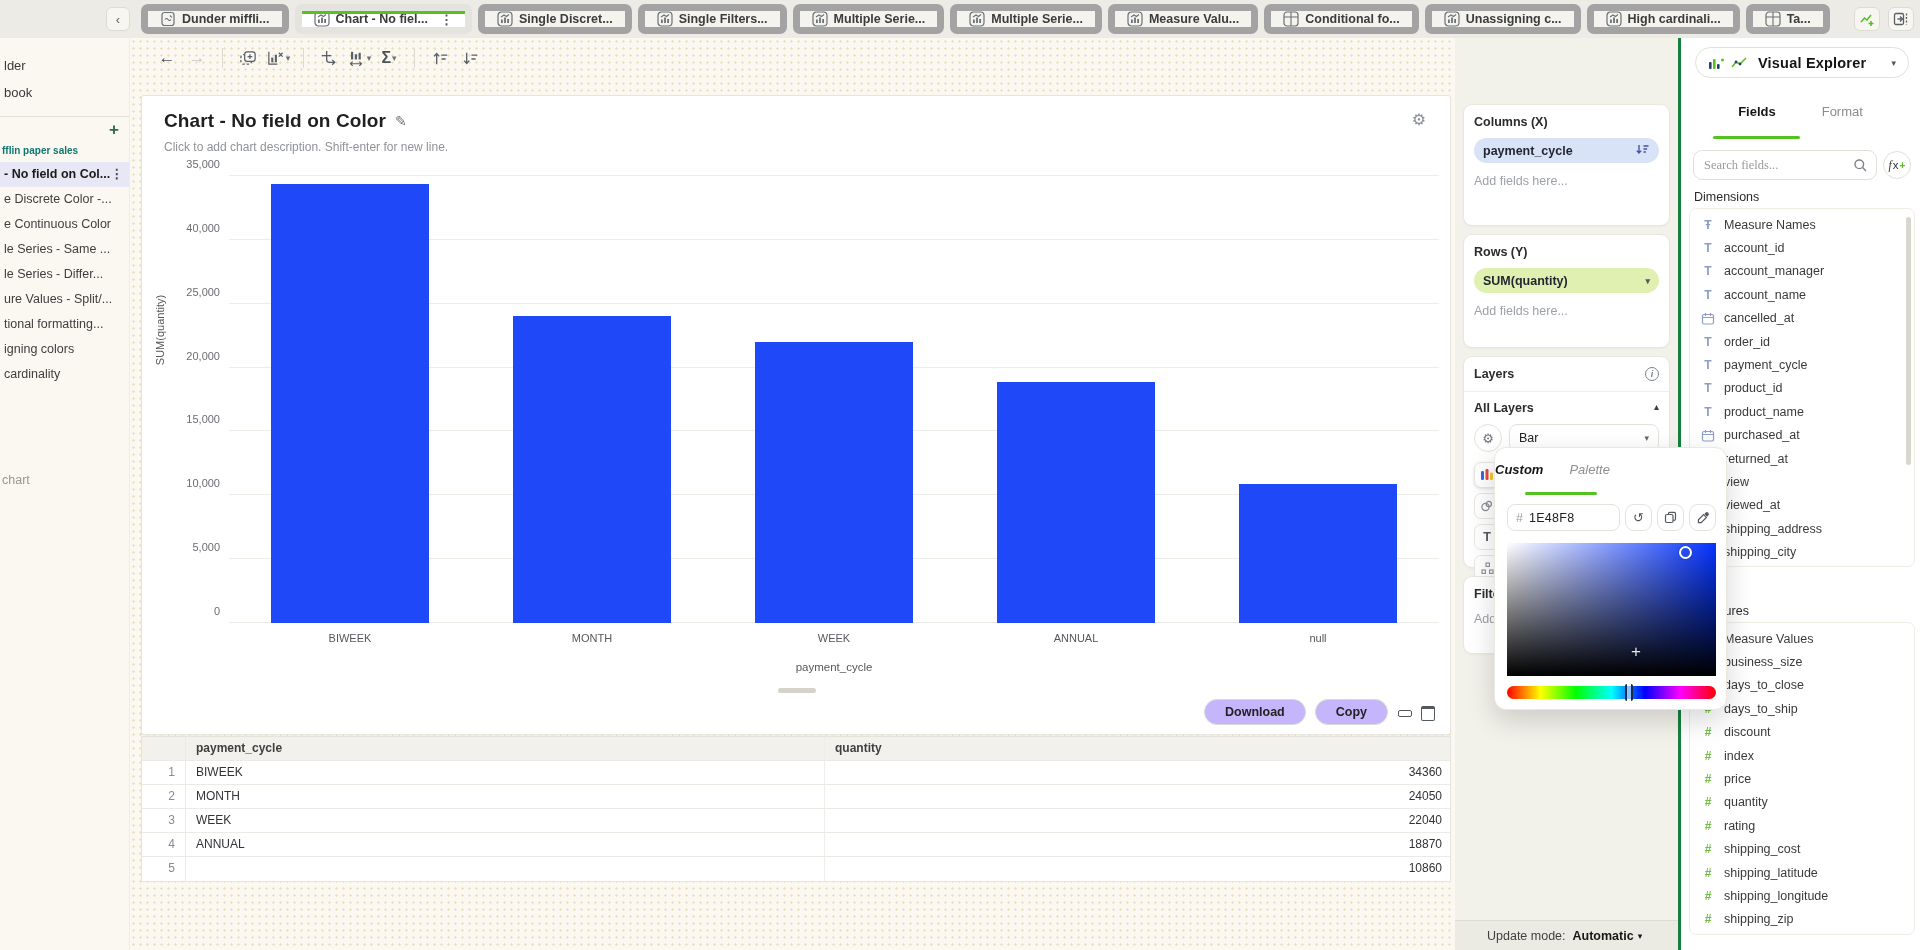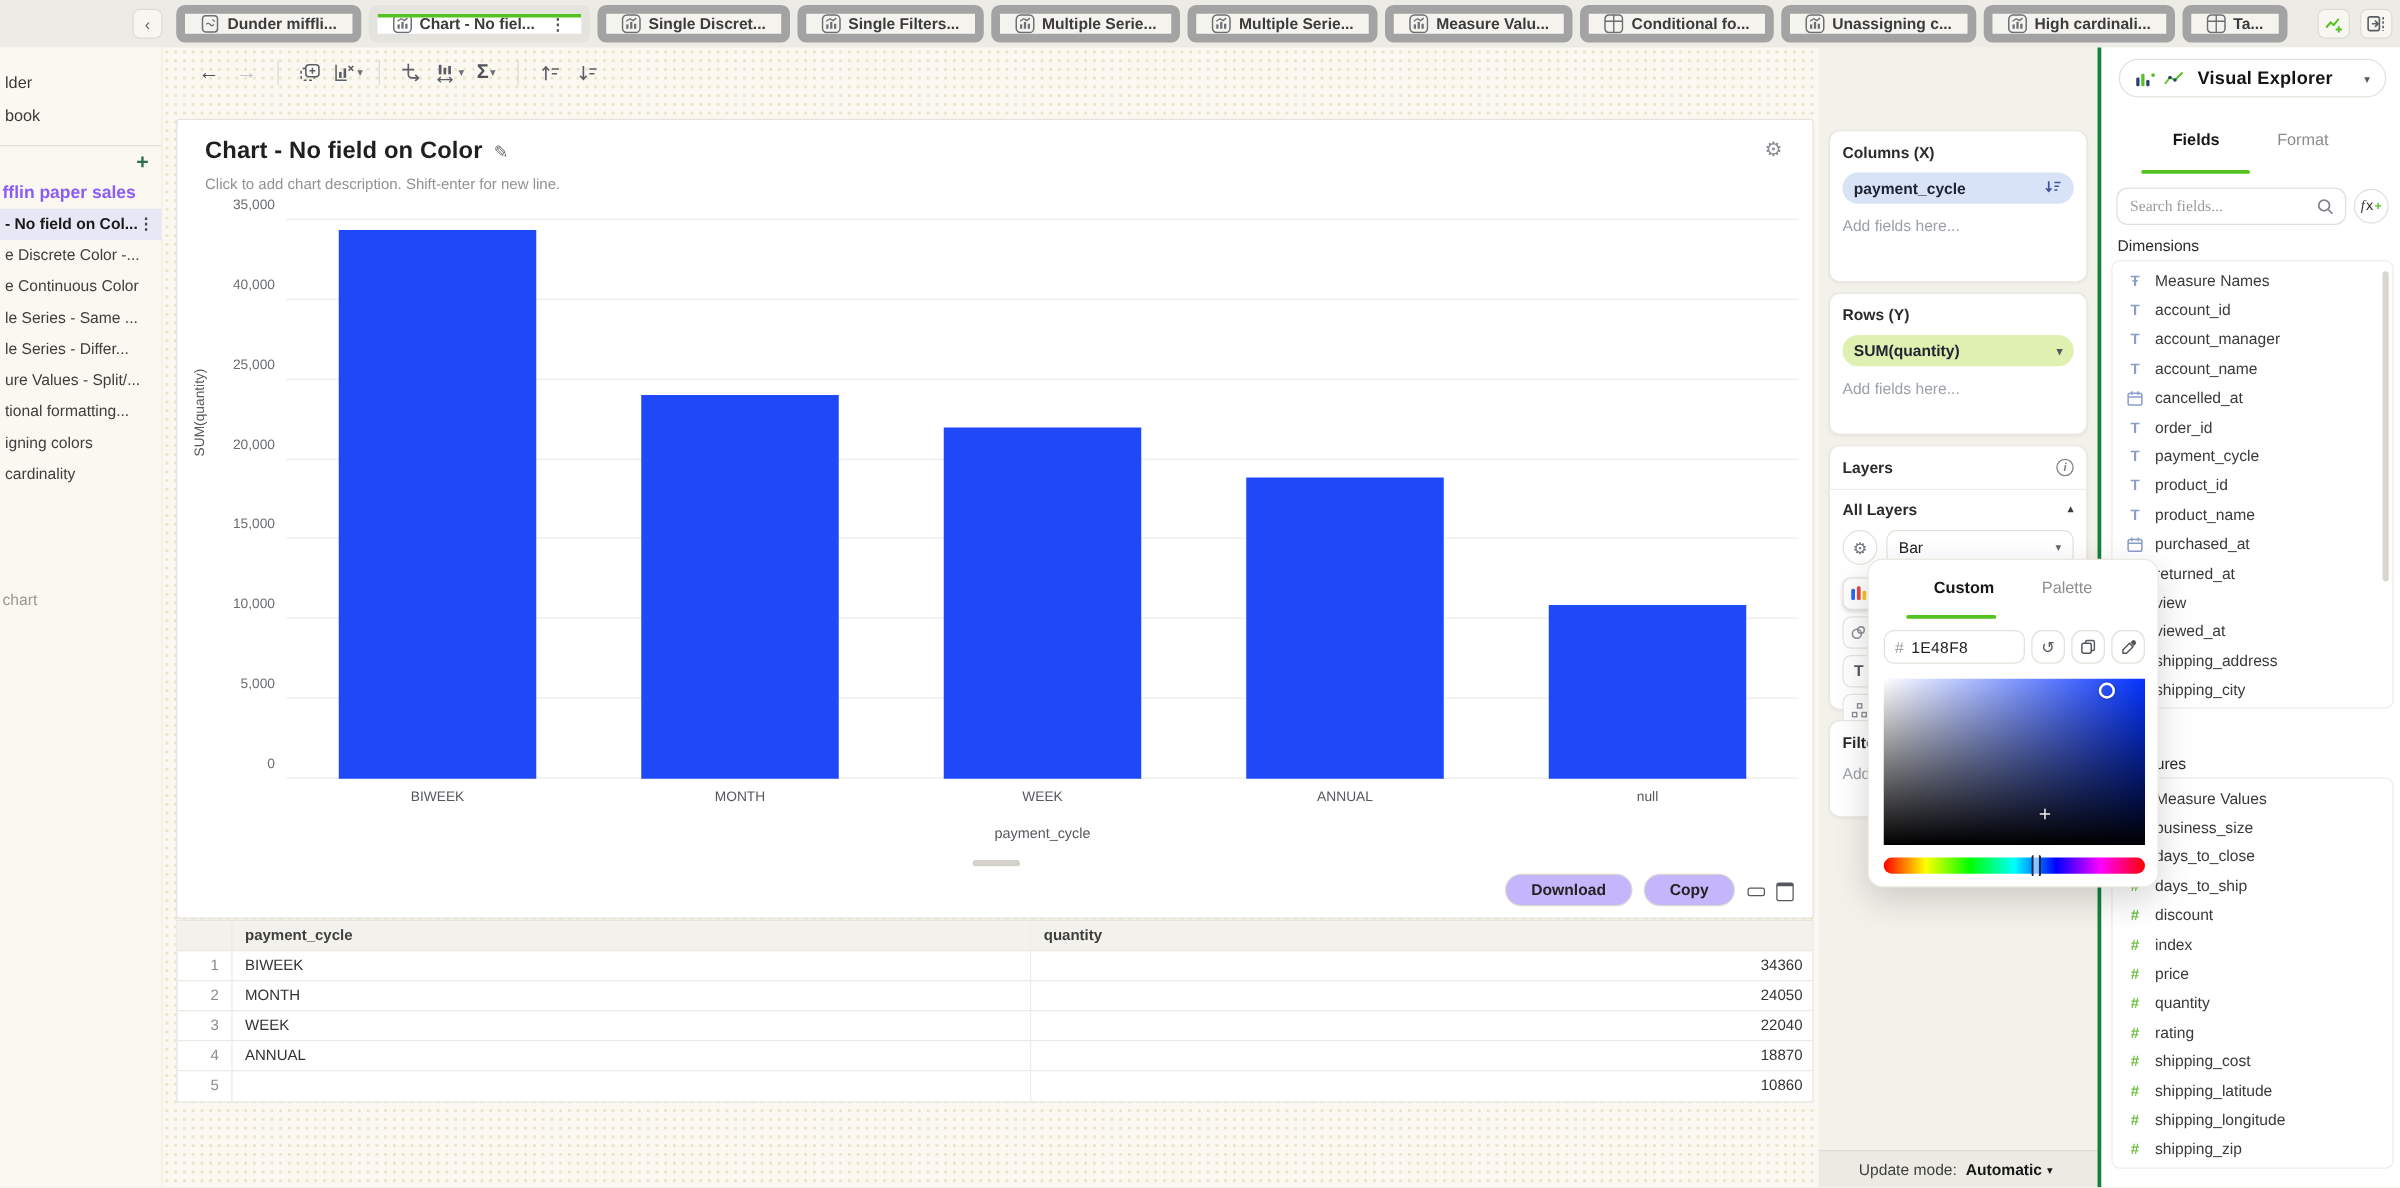--- a/index.html
+++ b/index.html
@@ -19,21 +19,21 @@
   .tabbar-right { position:absolute; right:6px; top:7px; display:flex; gap:8px; }
   .tb-btn { width:26px; height:24px; background:#F7F6F1; border:1px solid #DCDBD4; border-radius:6px; display:flex; align-items:center; justify-content:center; cursor:pointer; }
 
   
   .sidebar { position:absolute; left:0; top:38px; width:130px; height:912px; background:#FAF8F0; border-right:1px solid #EFEDE3; }
   .sb-top { padding:14px 6px 0 2px; }
   .sb-link { font-size:13px; color:#3A3A3A; padding:6px 0 6px 2px; cursor:pointer; }
   .sb-divider { border-bottom:1px solid #E3E1D5; margin:10px 0 0 0; }
   .sb-addrow { position:relative; height:26px; }
   .sb-plus { position:absolute; right:10px; top:4px; font-size:17px; font-weight:700; color:#2E6B4F; cursor:pointer; line-height:1; }
-  .sb-section { font-size:14px; font-weight:700; color:#8b5cf6; padding:2px 0 6px 2px; white-space:nowrap; }
+  .sb-section { font-size:10px; font-weight:700; color:#0f766e; padding:2px 0 6px 2px; white-space:nowrap; }
   .sb-item { position:relative; font-size:12.5px; color:#3E3E3E; height:25px; line-height:25px; padding-left:4px; white-space:nowrap; cursor:pointer; }
   .sb-item.active { background:#E7E7F5; font-weight:600; color:#1a1a1a; }
   .sb-item .kebab { position:absolute; right:6px; top:0; color:#444; }
   .sb-footer { position:absolute; left:2px; top:435px; font-size:12.5px; color:#9a988e; cursor:pointer; }
 
   
   .canvas { position:absolute; left:130px; top:38px; width:1325px; height:912px; }
   .toolbar { position:absolute; left:0; top:0; width:100%; height:40px; display:flex; align-items:center; }
   .titem { display:flex; align-items:center; justify-content:center; min-width:30px; height:30px; cursor:pointer; border-radius:6px; }
   .tglyph { font-size:17px; color:#4d5257; }
@@ -119,21 +119,21 @@
   .field-box { position:absolute; left:8px; width:226px; border:1px solid #EFEDE6; border-radius:7px; background:#fff; padding:4px 0; }
   .field-item { display:flex; align-items:center; height:23.4px; padding-left:10px; cursor:grab; }
   .fi { width:16px; text-align:center; flex:none; }
   .fi-t { color:#8B9DC9; font-size:12px; font-weight:600; }
   .fi-n { color:#6FBF44; font-size:12px; font-weight:700; }
   .field-label { margin-left:8px; font-size:12.5px; color:#3A3A3A; white-space:nowrap; }
   .vscroll { position:absolute; right:3px; top:8px; width:5px; border-radius:3px; background:#D8D6CD; cursor:pointer; }
 
   
   .popup { position:absolute; left:1494px; top:447px; width:233px; height:263px; background:#fff; border:1px solid #EAE8E0; border-radius:12px; box-shadow:0 10px 28px rgba(0,0,0,0.16); z-index:50; }
-  .pp-tabs { display:flex; justify-content:center; gap:38px; padding-top:14px; }
+  .pp-tabs { display:flex; gap:26px; padding-top:14px;font-style:italic; }
   .pp-tab { font-size:13px; color:#8E8E8E; cursor:pointer; }
   .pp-tab.active { color:#161616; font-weight:700; }
   .pp-underline { position:absolute; left:30px; top:44px; width:72px; height:3px; background:#54C221; border-radius:2px; }
   .pp-hexrow { position:absolute; left:12px; top:56px; width:209px; display:flex; gap:5px; }
   .hex-input { flex:1; height:27px; border:1px solid #E4E2DA; border-radius:8px; display:flex; align-items:center; padding:0 8px; font-size:12.5px; cursor:text; }
   .hex-hash { color:#9AA0A6; }
   .hex-val { color:#222; margin-left:6px; letter-spacing:0.3px; }
   .pp-ibtn { width:27px; height:27px; border:1px solid #E4E2DA; border-radius:9px; background:#fff; display:flex; align-items:center; justify-content:center; color:#55585c; font-size:13px; cursor:pointer; flex:none; }
   .pp-grad { position:absolute; left:12px; top:95px; width:209px; height:133px; cursor:crosshair;
     background:linear-gradient(to top, #000, rgba(0,0,0,0)), linear-gradient(to right, #fff, #0433ff); }

